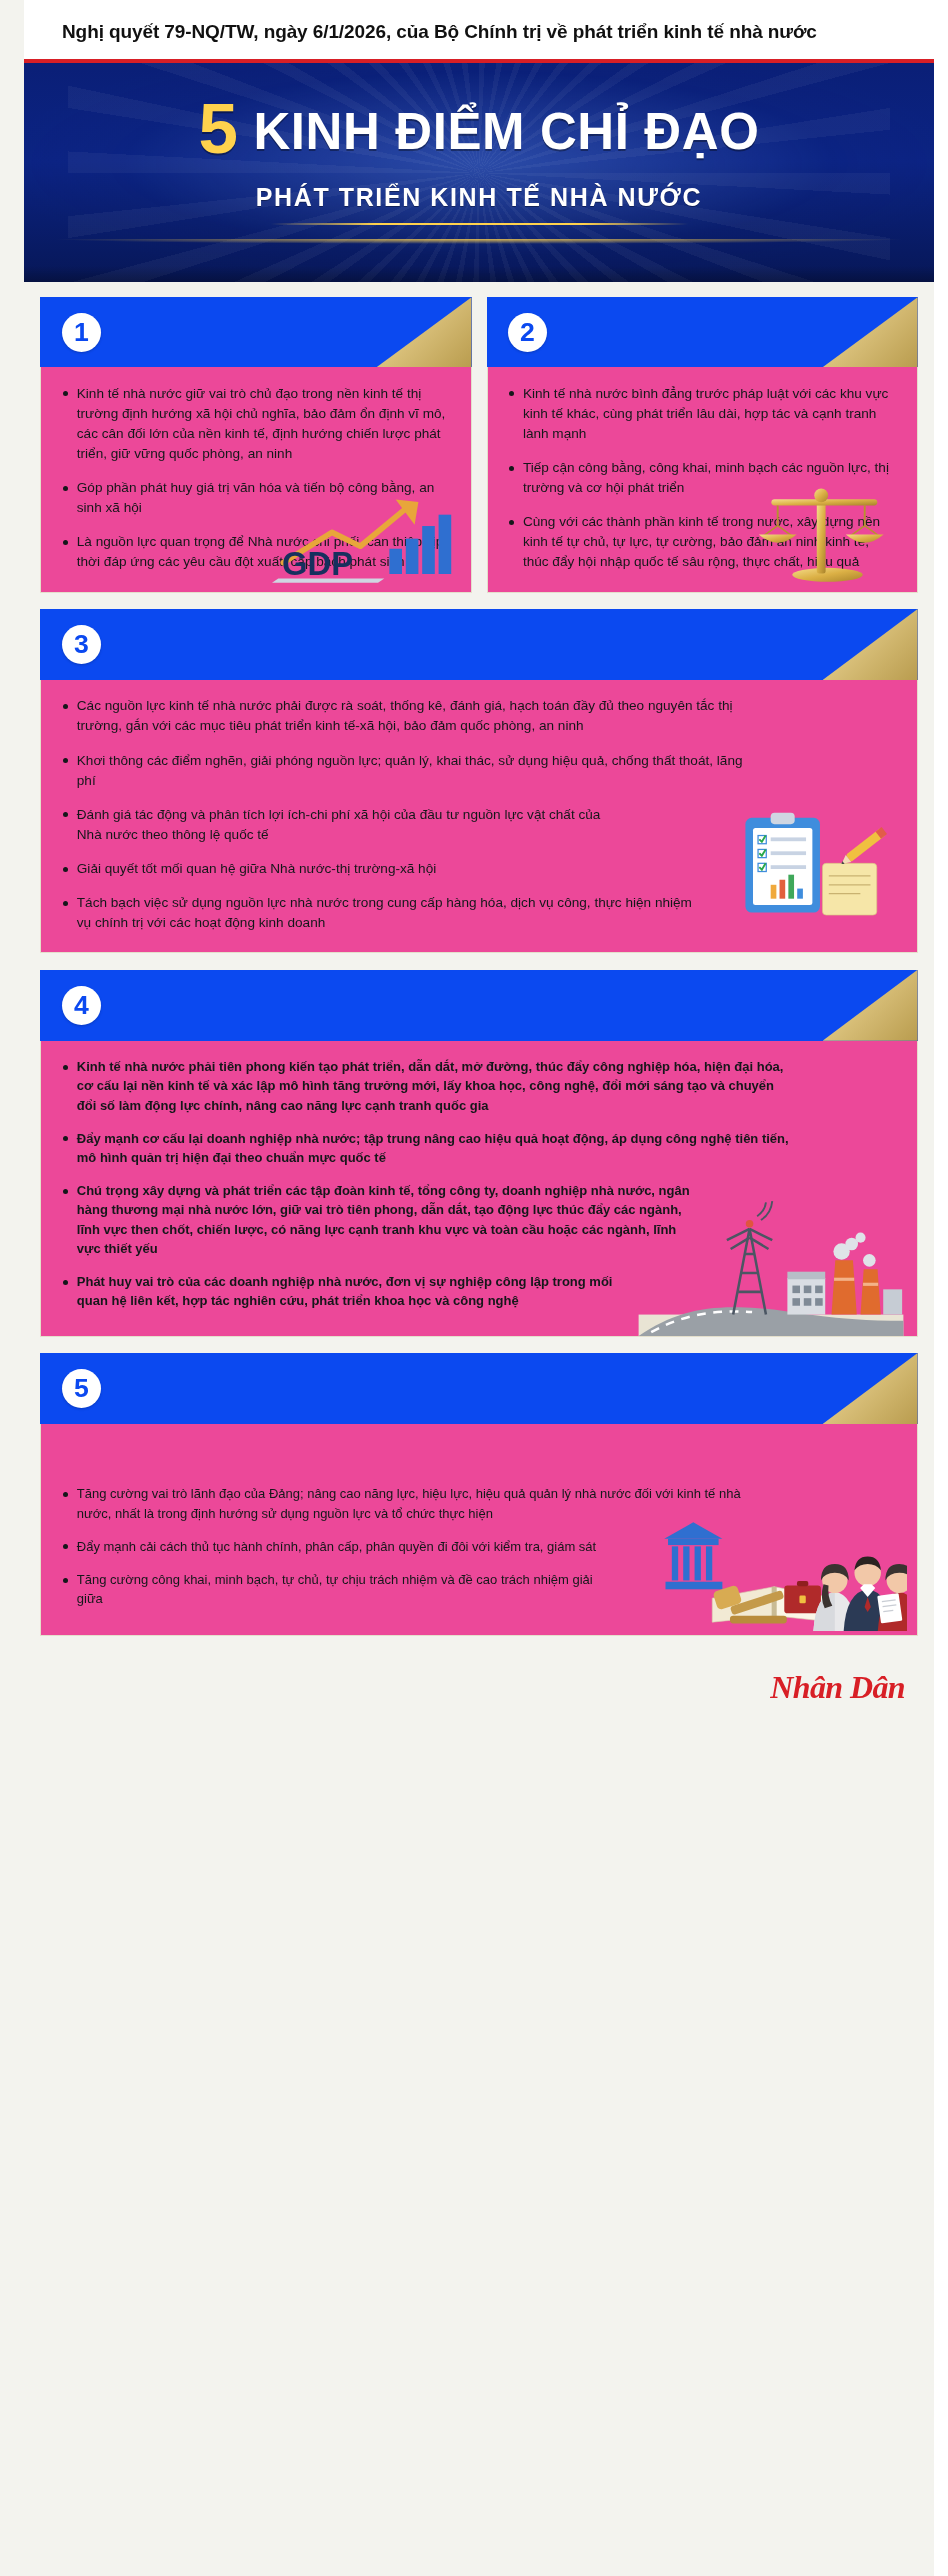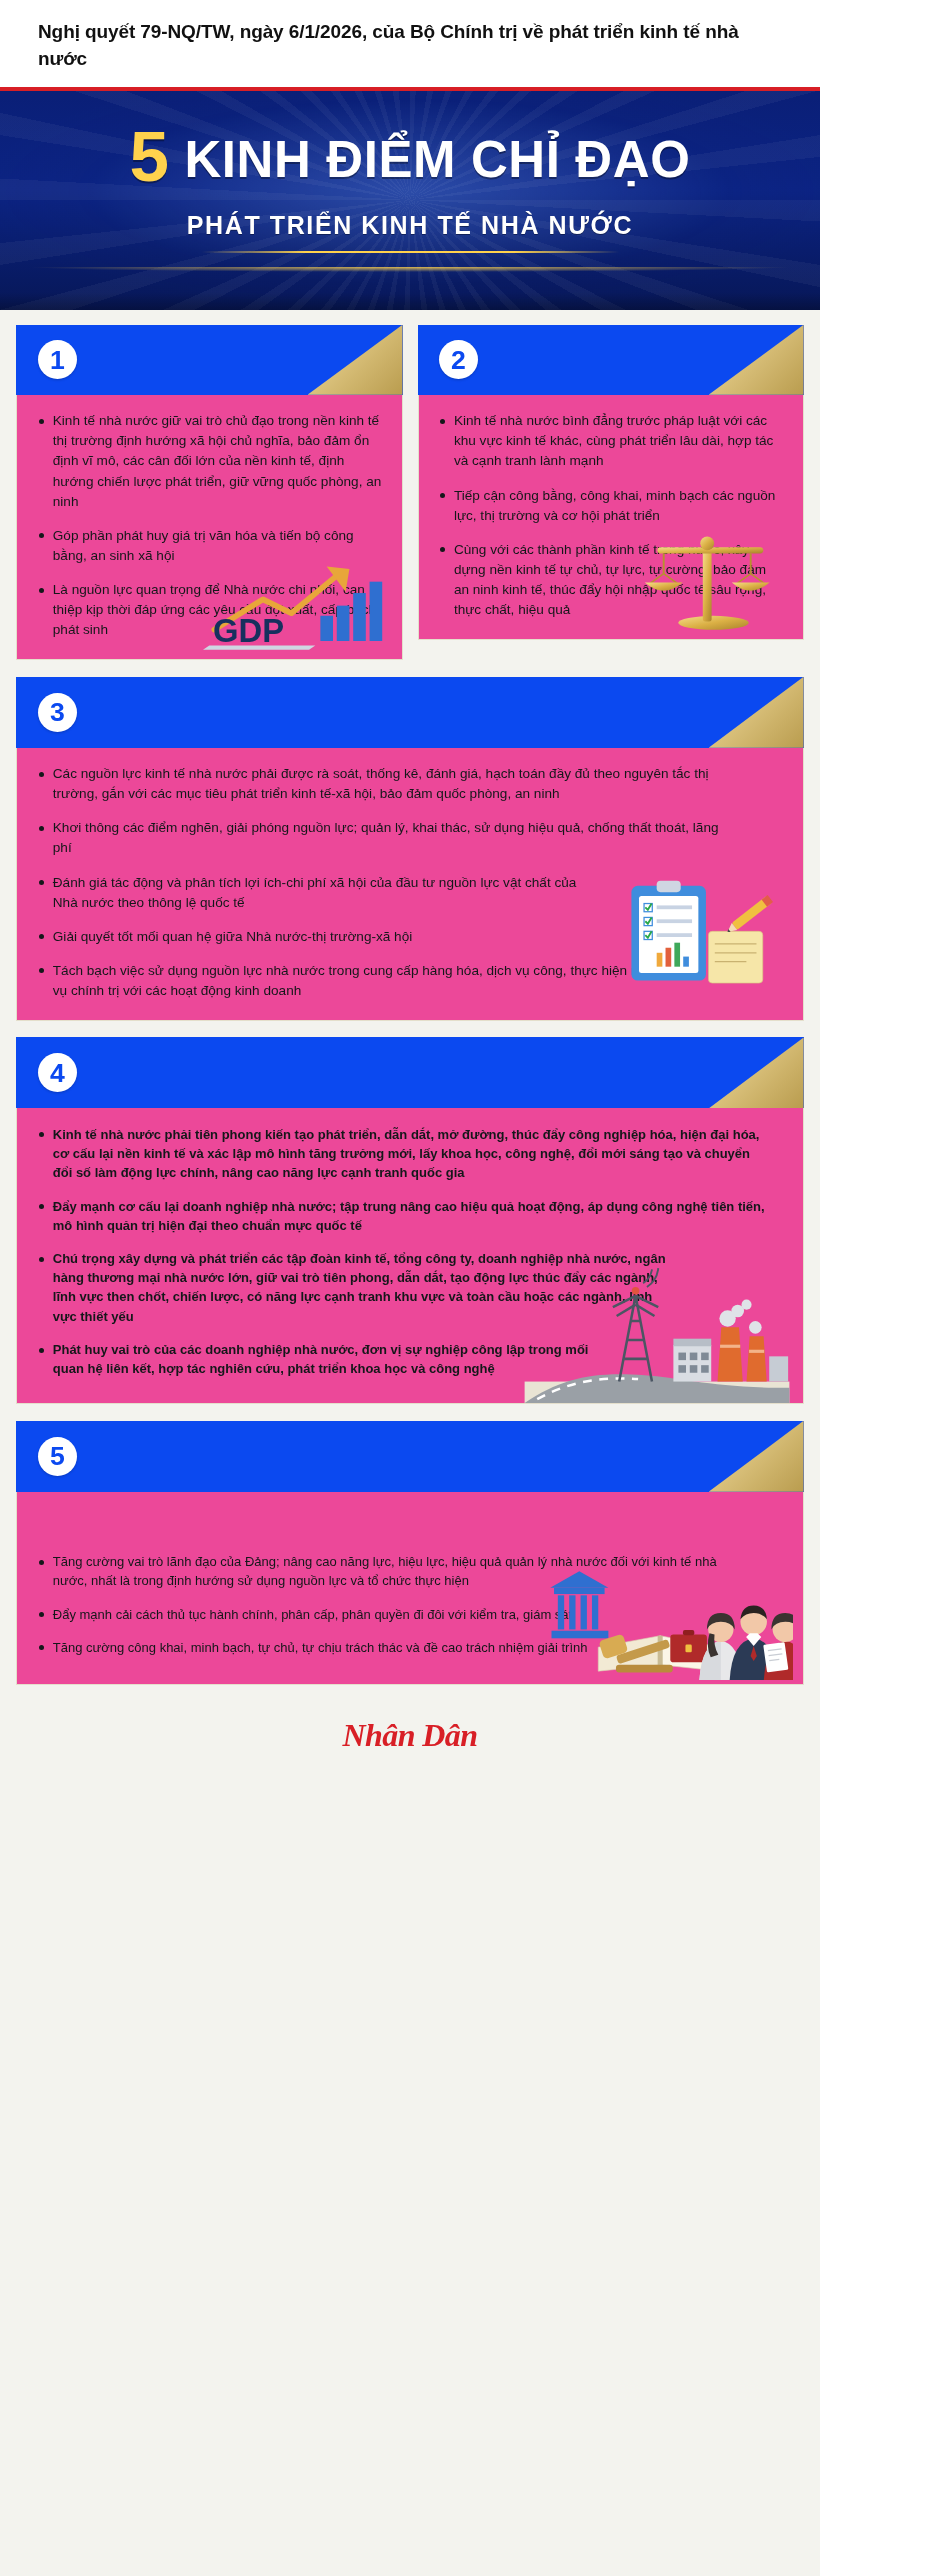--- a/index.html
+++ b/index.html
@@ -4,24 +4,25 @@
 <style>
   * { box-sizing: border-box; }
   html, body { margin: 0; padding: 0; }
   body {
     width: 949px;
     background: #ffffff;
     font-family: "Liberation Sans", sans-serif;
   }
   .page {
     position: relative;
-    width: 820px;
+    width: 934px;
     min-height: 2576px;
     background: #f3f3ee;
     overflow: hidden;
+    padding-left: 24px;
   }
 
   
   .top-band {
     background: #ffffff;
     padding: 17.7px 38px 14px 38px;
   }
   .top-band .resolution {
     font-size: 19px;
     font-weight: bold;
@@ -195,21 +196,21 @@
 
   
   .industry { right: 12.6px; bottom: 0px; width: 266px; height: 145px; }
 
   
   .gov { right: 10px; bottom: 3.8px; width: 253px; height: 139px; }
 
   
   .footer {
     padding: 10px 29px 25px 29px;
-    text-align: center;
+    text-align: right;
     background: #f3f3ee;
     text-decoration: underline;
   }
   .brand {
     display: inline-block;
     color: #d81f26;
     font-family: "Liberation Serif", serif;
     font-size: 32px;
     font-weight: bold;
     font-style: italic;
@@ -426,21 +427,21 @@
 
     <div class="block">
       <div class="banner wide">
         <div class="circle-num">5</div>
         <div class="fold"></div>
       </div>
       <div class="card" style="padding-bottom:26.6px;">
         <ul class="points small" style="max-width:715px;margin-top:44px;">
           <li>Tăng cường vai trò lãnh đạo của Đảng; nâng cao năng lực, hiệu lực, hiệu quả quản lý nhà nước đối với kinh tế nhà nước, nhất là trong định hướng sử dụng nguồn lực và tổ chức thực hiện</li>
           <li>Đẩy mạnh cải cách thủ tục hành chính, phân cấp, phân quyền đi đôi với kiểm tra, giám sát</li>
-          <li style="max-width:557px;">Tăng cường công khai, minh bạch, tự chủ, tự chịu trách thác và đề cao trách nhiệm giải trình</li>
+          <li style="max-width:557px;">Tăng cường công khai, minh bạch, tự chủ, tự chịu trách nhiệm và đề cao trách nhiệm giải giữa</li>
         </ul>
 
         <div class="illus gov">
           <svg viewBox="0 0 400 220" width="253" height="139">
 
             <g>
               <path d="M16 74 L62 48 L108 74 Z" fill="#2f6fd0"></path>
               <rect x="22" y="74" width="80" height="10" fill="#2f6fd0"></rect>
               <g fill="#2f6fd0">
                 <rect x="28" y="86" width="10" height="54"></rect>

